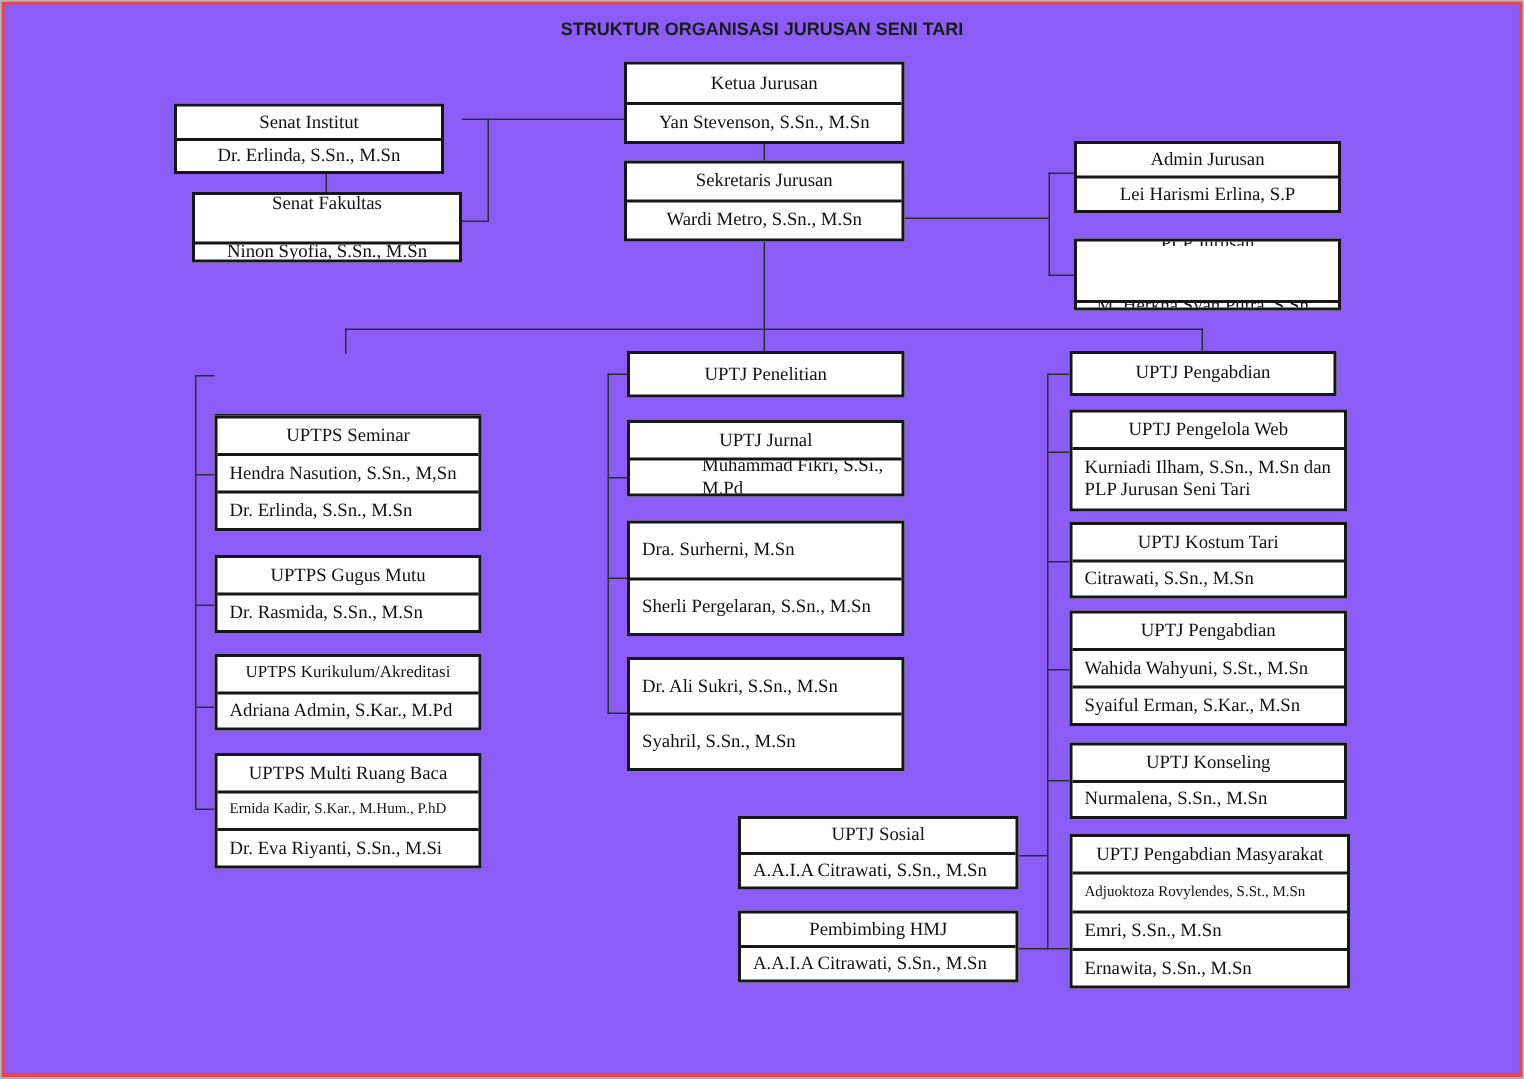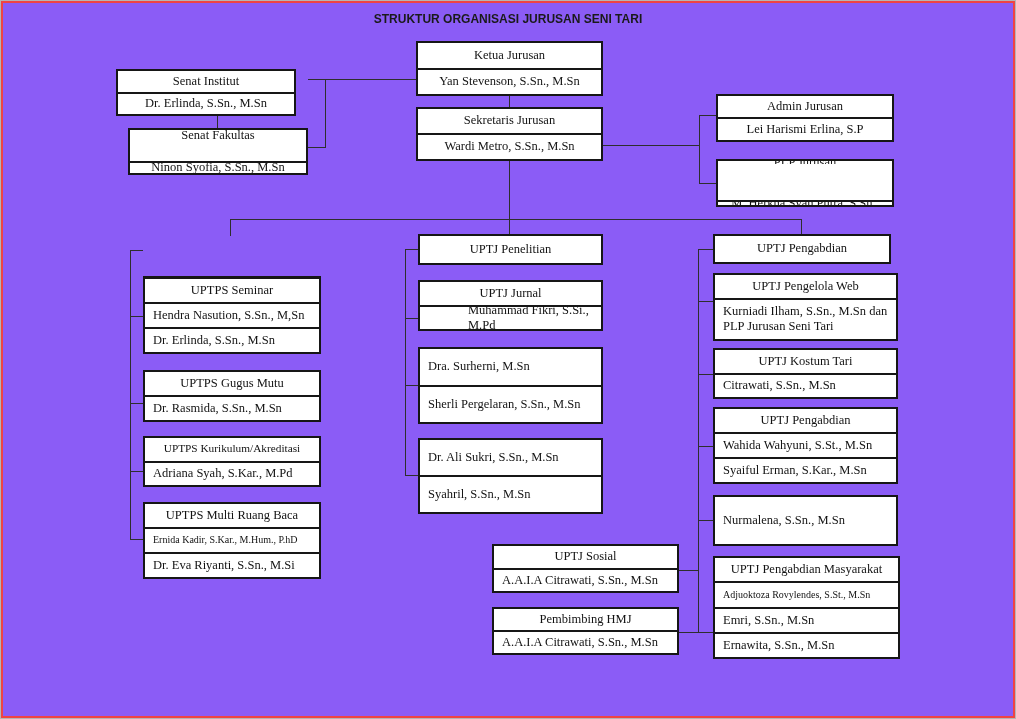--- a/index.html
+++ b/index.html
@@ -119,21 +119,21 @@
         <div class="row title">UPTPS Seminar</div>
         <div class="row member" style="flex: 1 1 0px;">Hendra Nasution, S.Sn., M,Sn</div>
         <div class="row member" style="flex: 1 1 0px;">Dr. Erlinda, S.Sn., M.Sn</div>
       </div>
       <div class="box" style="left: 140px; top: 367px; width: 178px; height: 52px;">
         <div class="row title">UPTPS Gugus Mutu</div>
         <div class="row member" style="flex: 1 1 0px;">Dr. Rasmida, S.Sn., M.Sn</div>
       </div>
       <div class="box" style="left: 140px; top: 433px; width: 178px; height: 51px;">
         <div class="row title tsmall">UPTPS Kurikulum/Akreditasi</div>
-        <div class="row member" style="flex: 1 1 0px;">Adriana Syah, S.Kar., M.Pd</div>
+        <div class="row member" style="flex: 1 1 0px;">Adriana Admin, S.Kar., M.Pd</div>
       </div>
       <div class="box" style="left: 140px; top: 499px; width: 178px; height: 77px;">
         <div class="row title">UPTPS Multi Ruang Baca</div>
         <div class="row member small" style="flex: 1 1 0px;">Ernida Kadir, S.Kar., M.Hum., P.hD</div>
         <div class="row member" style="flex: 1 1 0px;">Dr. Eva Riyanti, S.Sn., M.Si</div>
       </div>
       <div class="box" style="left: 415px; top: 231px; width: 185px; height: 31px;">
         <div class="row title">UPTJ Penelitian</div>
       </div>
       <div class="box" style="left: 415px; top: 277px; width: 185px; height: 51px;">
@@ -167,20 +167,21 @@
       <div class="box" style="left: 710px; top: 345px; width: 185px; height: 51px;">
         <div class="row title">UPTJ Kostum Tari</div>
         <div class="row member" style="flex: 1 1 0px;">Citrawati, S.Sn., M.Sn</div>
       </div>
       <div class="box" style="left: 710px; top: 404px; width: 185px; height: 77px;">
         <div class="row title">UPTJ Pengabdian</div>
         <div class="row member" style="flex: 1 1 0px;">Wahida Wahyuni, S.St., M.Sn</div>
         <div class="row member" style="flex: 1 1 0px;">Syaiful Erman, S.Kar., M.Sn</div>
       </div>
       <div class="box" style="left: 710px; top: 492px; width: 185px; height: 51px;">
+        <div class="row title">UPTJ Konseling</div>
         <div class="row member" style="flex: 1 1 0px;">Nurmalena, S.Sn., M.Sn</div>
       </div>
       <div class="box" style="left: 710px; top: 553px; width: 187px; height: 103px;">
         <div class="row title">UPTJ Pengabdian Masyarakat</div>
         <div class="row member small" style="flex: 1 1 0px;">Adjuoktoza Rovylendes, S.St., M.Sn</div>
         <div class="row member" style="flex: 1 1 0px;">Emri, S.Sn., M.Sn</div>
         <div class="row member" style="flex: 1 1 0px;">Ernawita, S.Sn., M.Sn</div>
       </div>
     </div>
 </div>

